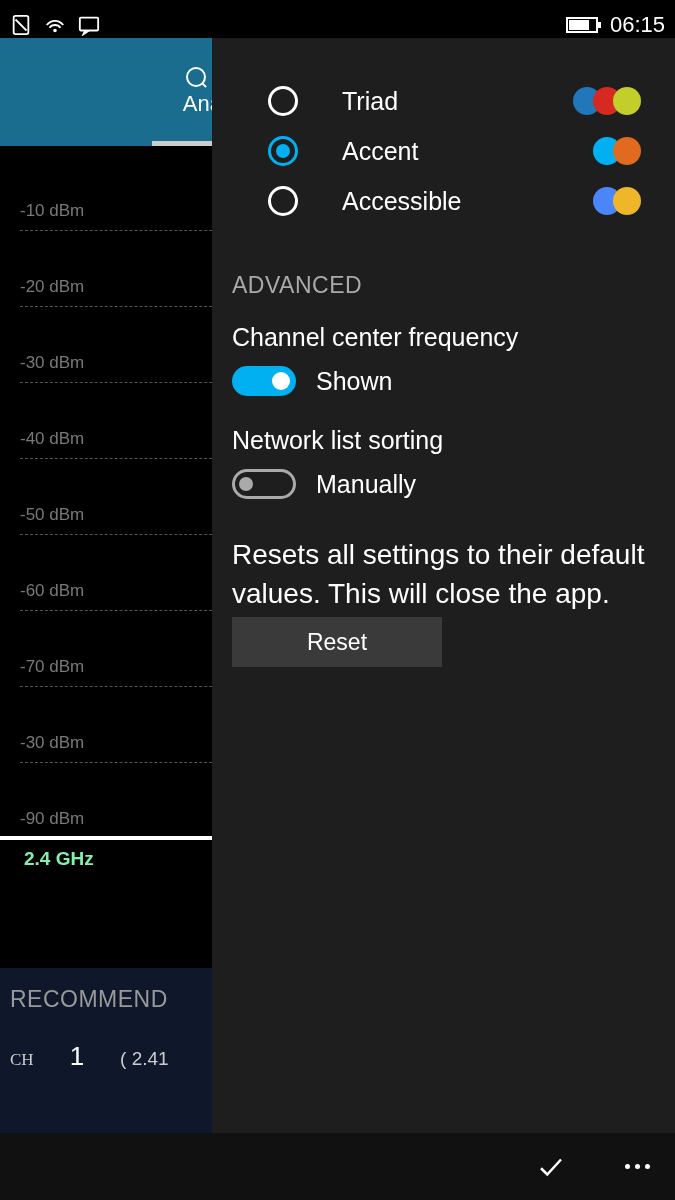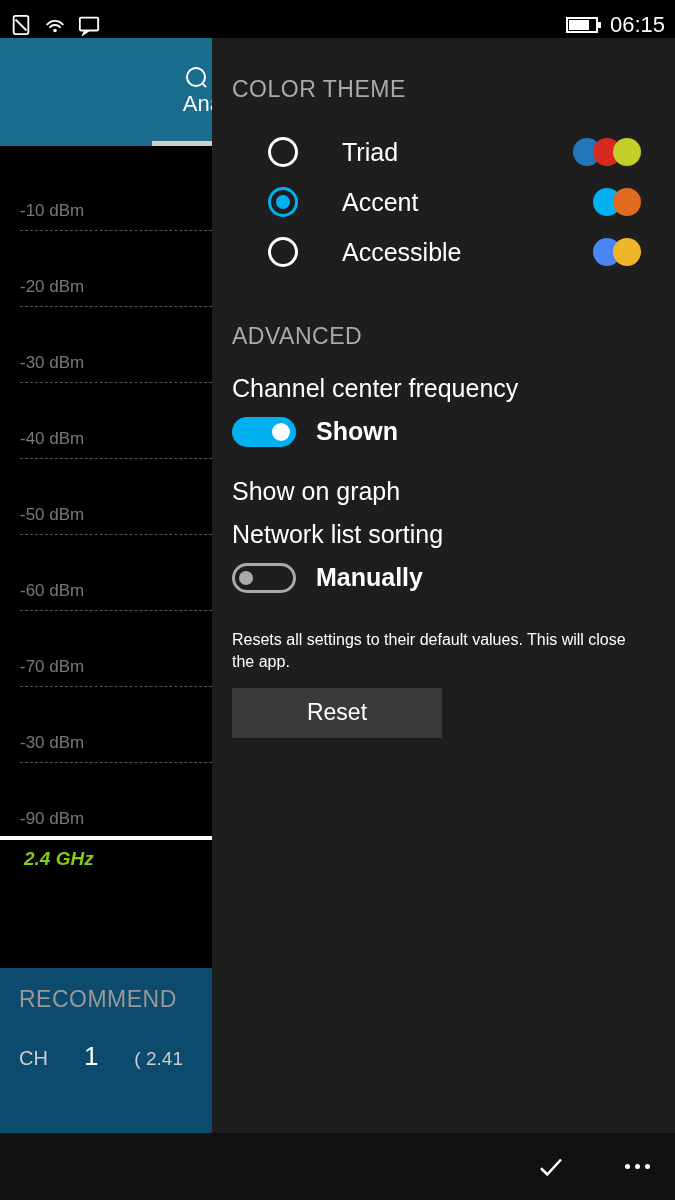--- a/index.html
+++ b/index.html
@@ -19,53 +19,53 @@
   .bg-header { height: 108px; background: #1a6d8e; display: flex; flex-direction: column; align-items: flex-end; justify-content: center; color: #fff; padding-right: 0; }
   .bg-header-icon { width: 20px; height: 20px; margin-bottom: 4px; margin-right: 6px; border: 2px solid #fff; border-radius: 50%; position: relative; }
   .bg-header-icon::after { content: ""; position: absolute; width: 6px; height: 2px; background: #fff; bottom: -1px; right: -3px; transform: rotate(45deg); }
   .bg-header-text { font-size: 22px; margin-right: -10px; white-space: nowrap; }
   .bg-header-underline { position: absolute; bottom: 0; right: 0; width: 60px; height: 5px; background: #ccc; }
   .bg-chart { padding: 20px 0 0 20px; }
   .bg-chart-row { height: 76px; position: relative; }
   .bg-chart-label { position: absolute; top: 35px; left: 0; font-size: 17px; color: #787878; }
   .bg-chart-line { position: absolute; top: 64px; left: 0; right: -40px; height: 1px; border-top: 1px dashed #555; }
   .bg-chart-solid { position: absolute; bottom: 0; left: -20px; right: -40px; height: 4px; background: #fff; }
-  .bg-band { font-size: 19px; font-weight: bold; padding: 8px 0 0 24px; color: #84cc16; font-style: italic; }
-  .bg-recommend { position: absolute; bottom: 67px; left: 0; right: 0; height: 165px; background: #0c4a6e; padding: 18px 19px; }
+  .bg-band { font-size: 19px; font-weight: bold; padding: 8px 0 0 24px; color: #86efac; }
+  .bg-recommend { position: absolute; bottom: 67px; left: 0; right: 0; height: 165px; background: #0f172a; padding: 18px 10px; }
   .bg-recommend-title { font-size: 23px; color: #999; letter-spacing: 0.5px; margin-bottom: 28px; }
   .bg-recommend-row { display: flex; gap: 36px; font-size: 20px; color: #ccc; align-items: baseline; }
-  .bg-recommend-ch { font-size: 20px; }
+  .bg-recommend-ch { font-size: 17px; font-family: Liberation Serif, serif; }
   .bg-recommend-num { font-size: 26px; color: #fff; }
   .bg-recommend-freq { font-size: 19px; }
   
   
   .settings-panel { position: absolute; top: 38px; left: 212px; right: 0; bottom: 67px; background: #1e1e1e; padding: 38px 30px 20px 20px; overflow: hidden; }
   .section-title { font-size: 23px; color: #aaa; letter-spacing: 0.5px; font-weight: 300; margin-bottom: 24px; }
   
   .radio-row { display: flex; align-items: center; padding: 8px 0 8px 36px; height: 50px; gap: 24px; }
   .radio-circle { width: 30px; height: 30px; border: 3px solid #fff; border-radius: 50%; margin-right: 20px; display: flex; align-items: center; justify-content: center; flex-shrink: 0; }
   .radio-circle.selected { border-color: #00b0f0; }
   .radio-circle.selected::after { content: ""; width: 14px; height: 14px; background: #00b0f0; border-radius: 50%; }
   .radio-label { font-size: 25px; flex: 1; }
   .color-dots { display: flex; margin-right: 4px; }
   .dot { width: 28px; height: 28px; border-radius: 50%; margin-left: -8px; }
   .dot:first-child { margin-left: 0; }
   
   .section { margin-top: 46px; }
   .setting-label { font-size: 25px; color: #fff; margin-bottom: 14px; }
-  .setting-row { display: flex; margin-bottom: 30px; font-weight: bold; }
+  .setting-row { display: flex; align-items: center; margin-bottom: 30px; }
   .toggle { width: 64px; height: 30px; border-radius: 15px; position: relative; margin-right: 20px; flex-shrink: 0; }
   .toggle.on { background: #00b0f0; }
   .toggle.off { background: transparent; border: 3px solid #aaa; }
   .toggle-knob { position: absolute; width: 18px; height: 18px; border-radius: 50%; top: 50%; transform: translateY(-50%); }
   .toggle.on .toggle-knob { right: 6px; background: #fff; }
   .toggle.off .toggle-knob { left: 4px; background: #aaa; width: 14px; height: 14px; }
   .toggle-value { font-size: 25px; }
   
-  .restore-text { font-size: 16px; line-height: 1.4; margin-bottom: 14px; }
+  .restore-text { font-size: 28px; line-height: 1.4; margin-bottom: 4px; }
   .reset-button { width: 210px; height: 50px; background: #3a3a3a; color: #fff; border: none; font-size: 23px; display: flex; align-items: center; justify-content: center; }
   
   
   .app-bar { position: absolute; bottom: 0; left: 0; right: 0; height: 67px; background: #111; display: flex; align-items: center; justify-content: flex-end; padding-right: 18px; gap: 46px; }
   .appbar-btn { width: 40px; height: 40px; display: flex; align-items: center; justify-content: center; color: #fff; }
   .checkmark { width: 30px; height: 30px; }
   .more-dots { display: flex; gap: 5px; align-items: center; }
   .more-dot { width: 5px; height: 5px; border-radius: 50%; background: #fff; }
 </style>
 </head>
@@ -150,21 +150,20 @@
     <div class="bg-recommend-title">RECOMMEND</div>
     <div class="bg-recommend-row">
       <span class="bg-recommend-ch">CH</span>
       <span class="bg-recommend-num">1</span>
       <span class="bg-recommend-freq">( 2.41</span>
     </div>
   </div>
 </div>
 
 <div class="settings-panel">
-  <div class="section-title">COLOR THEME</div>
 
   <div class="radio-row">
     <span class="radio-circle"></span>
     <span class="radio-label">Triad</span>
     <span class="color-dots">
       <span class="dot" style="background:#2277bb"></span>
       <span class="dot" style="background:#d6291f"></span>
       <span class="dot" style="background:#c2cf2a"></span>
     </span>
   </div>
@@ -189,21 +188,20 @@
     <div class="section-title">ADVANCED</div>
 
     <div class="setting-label">Channel center frequency</div>
     <div class="setting-row">
       <span class="toggle on">
           <span class="toggle-knob"></span>
         </span>
       <span class="toggle-value">Shown</span>
     </div>
 
-    <div class="setting-label">Show on graph</div>
 
     <div class="setting-label">Network list sorting</div>
     <div class="setting-row">
       <span class="toggle off">
           <span class="toggle-knob"></span>
         </span>
       <span class="toggle-value">Manually</span>
     </div>
   </div>
 

